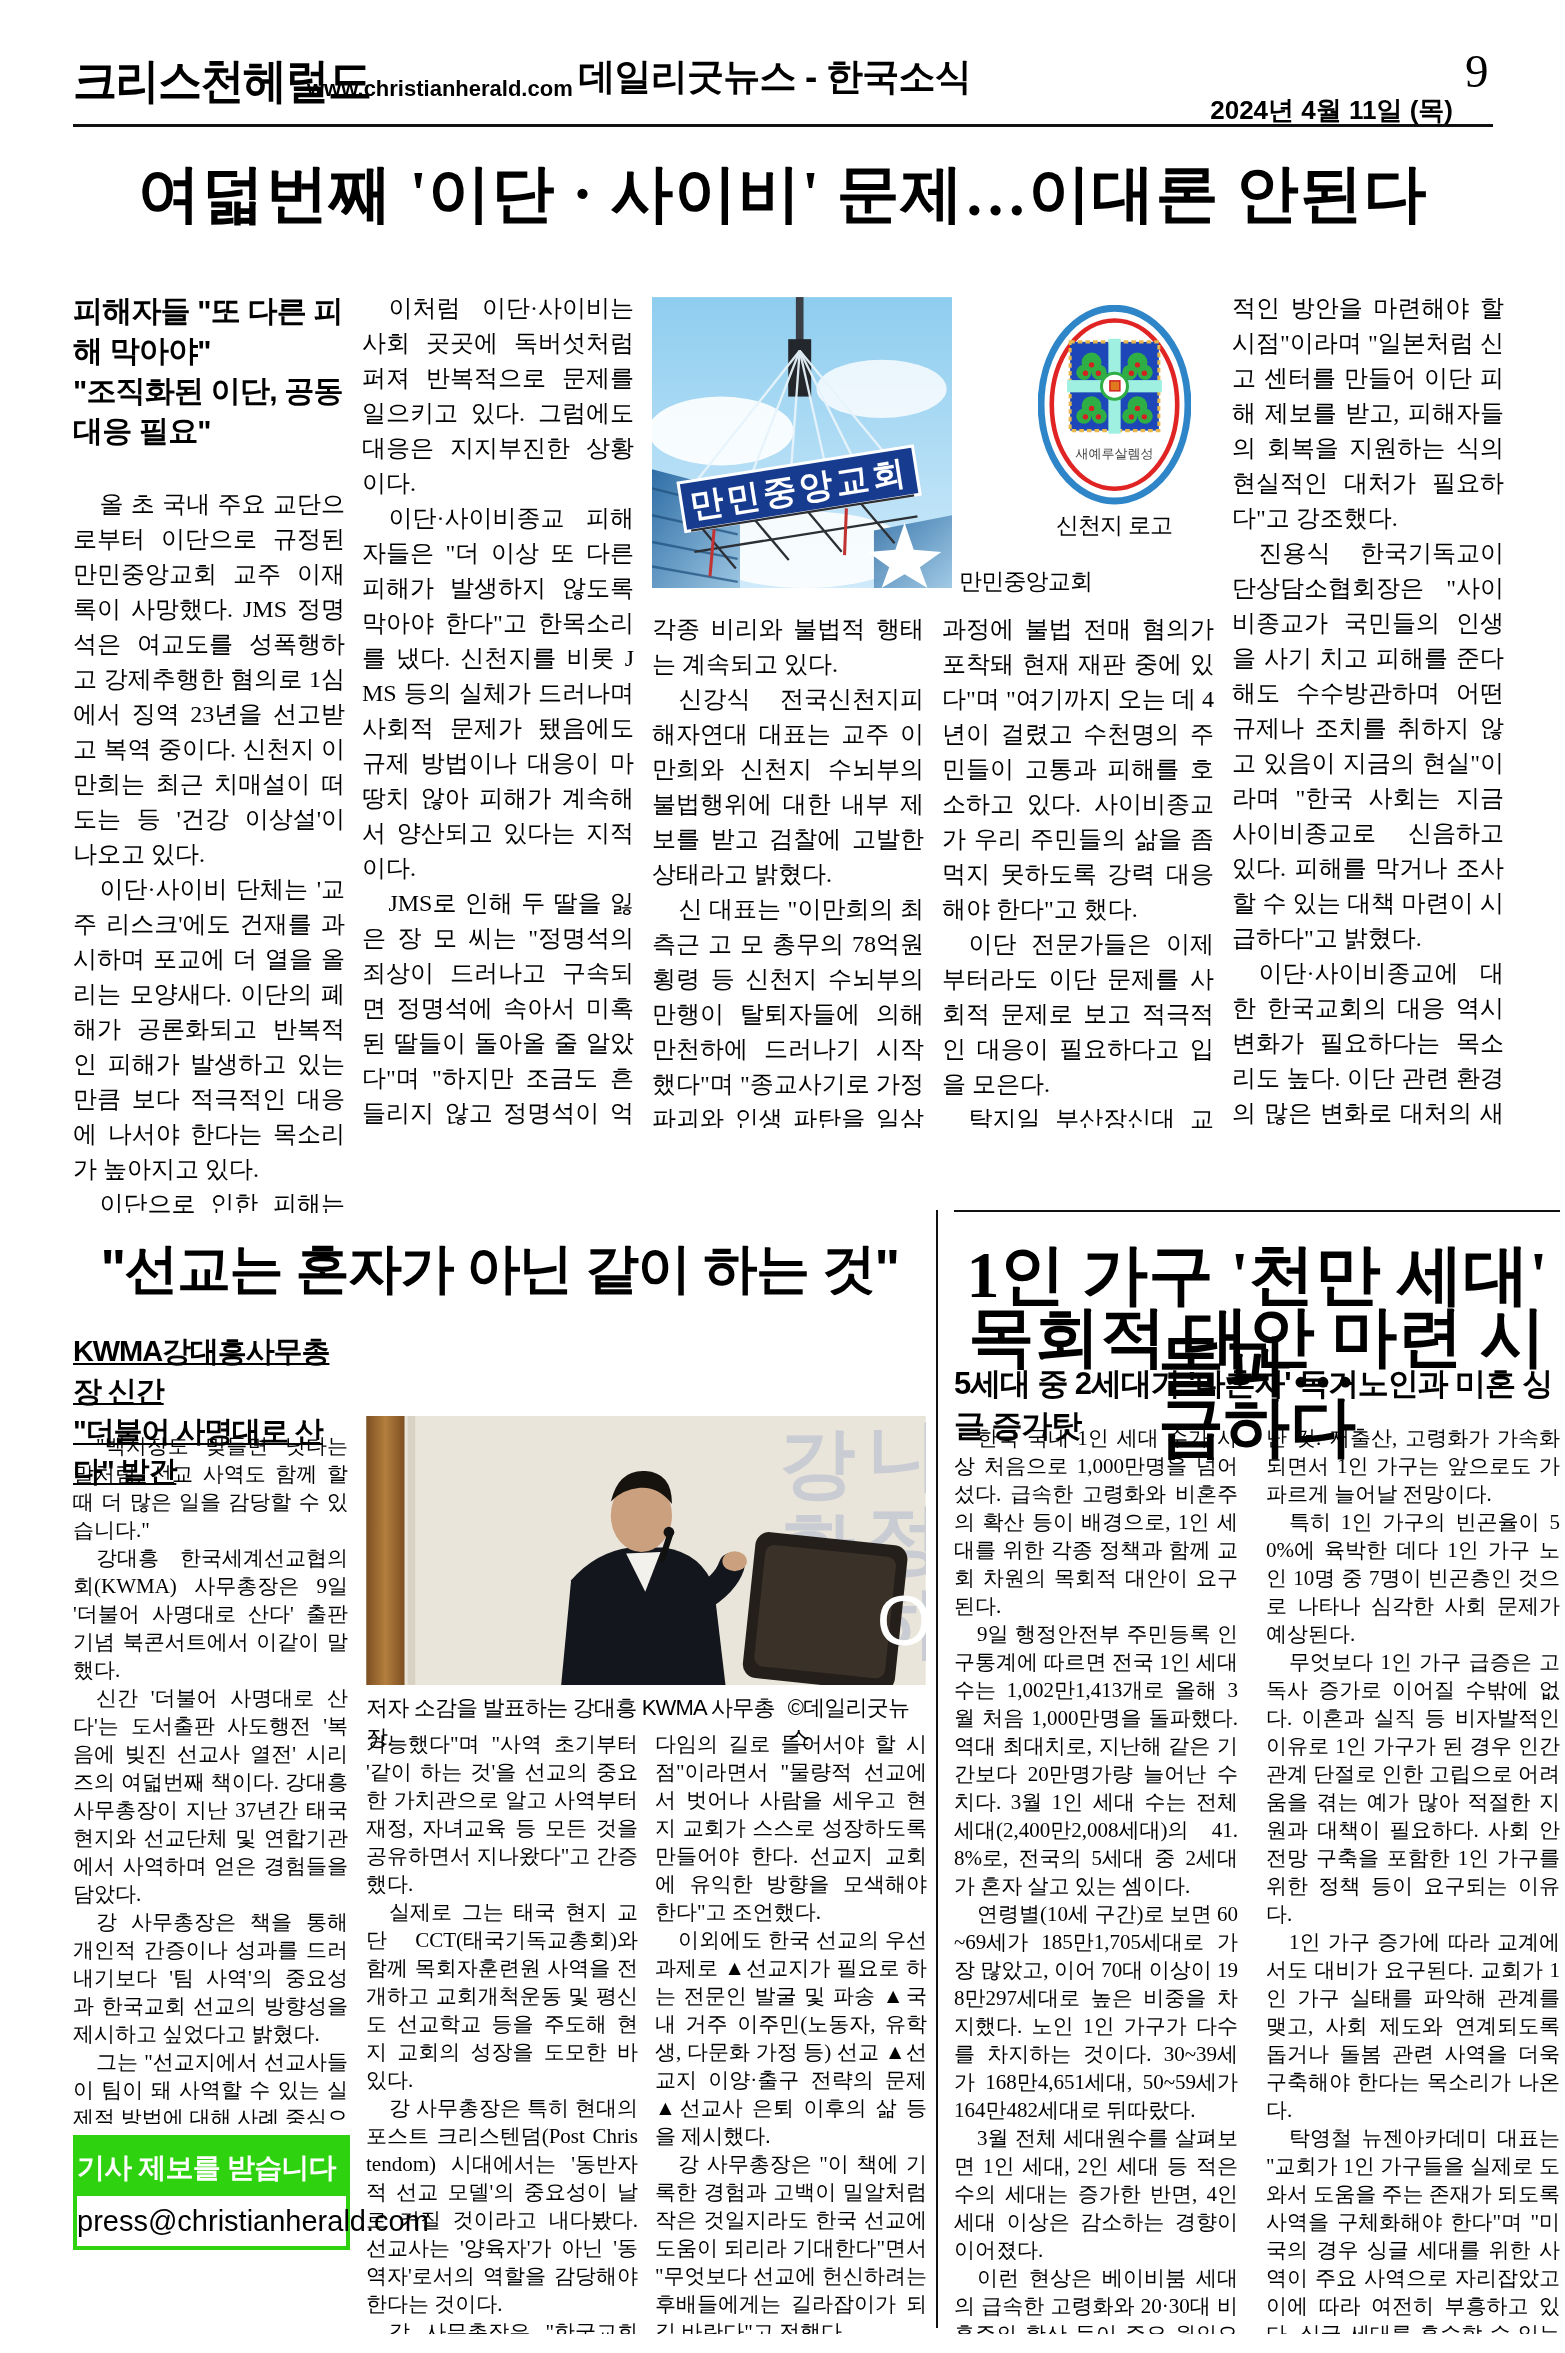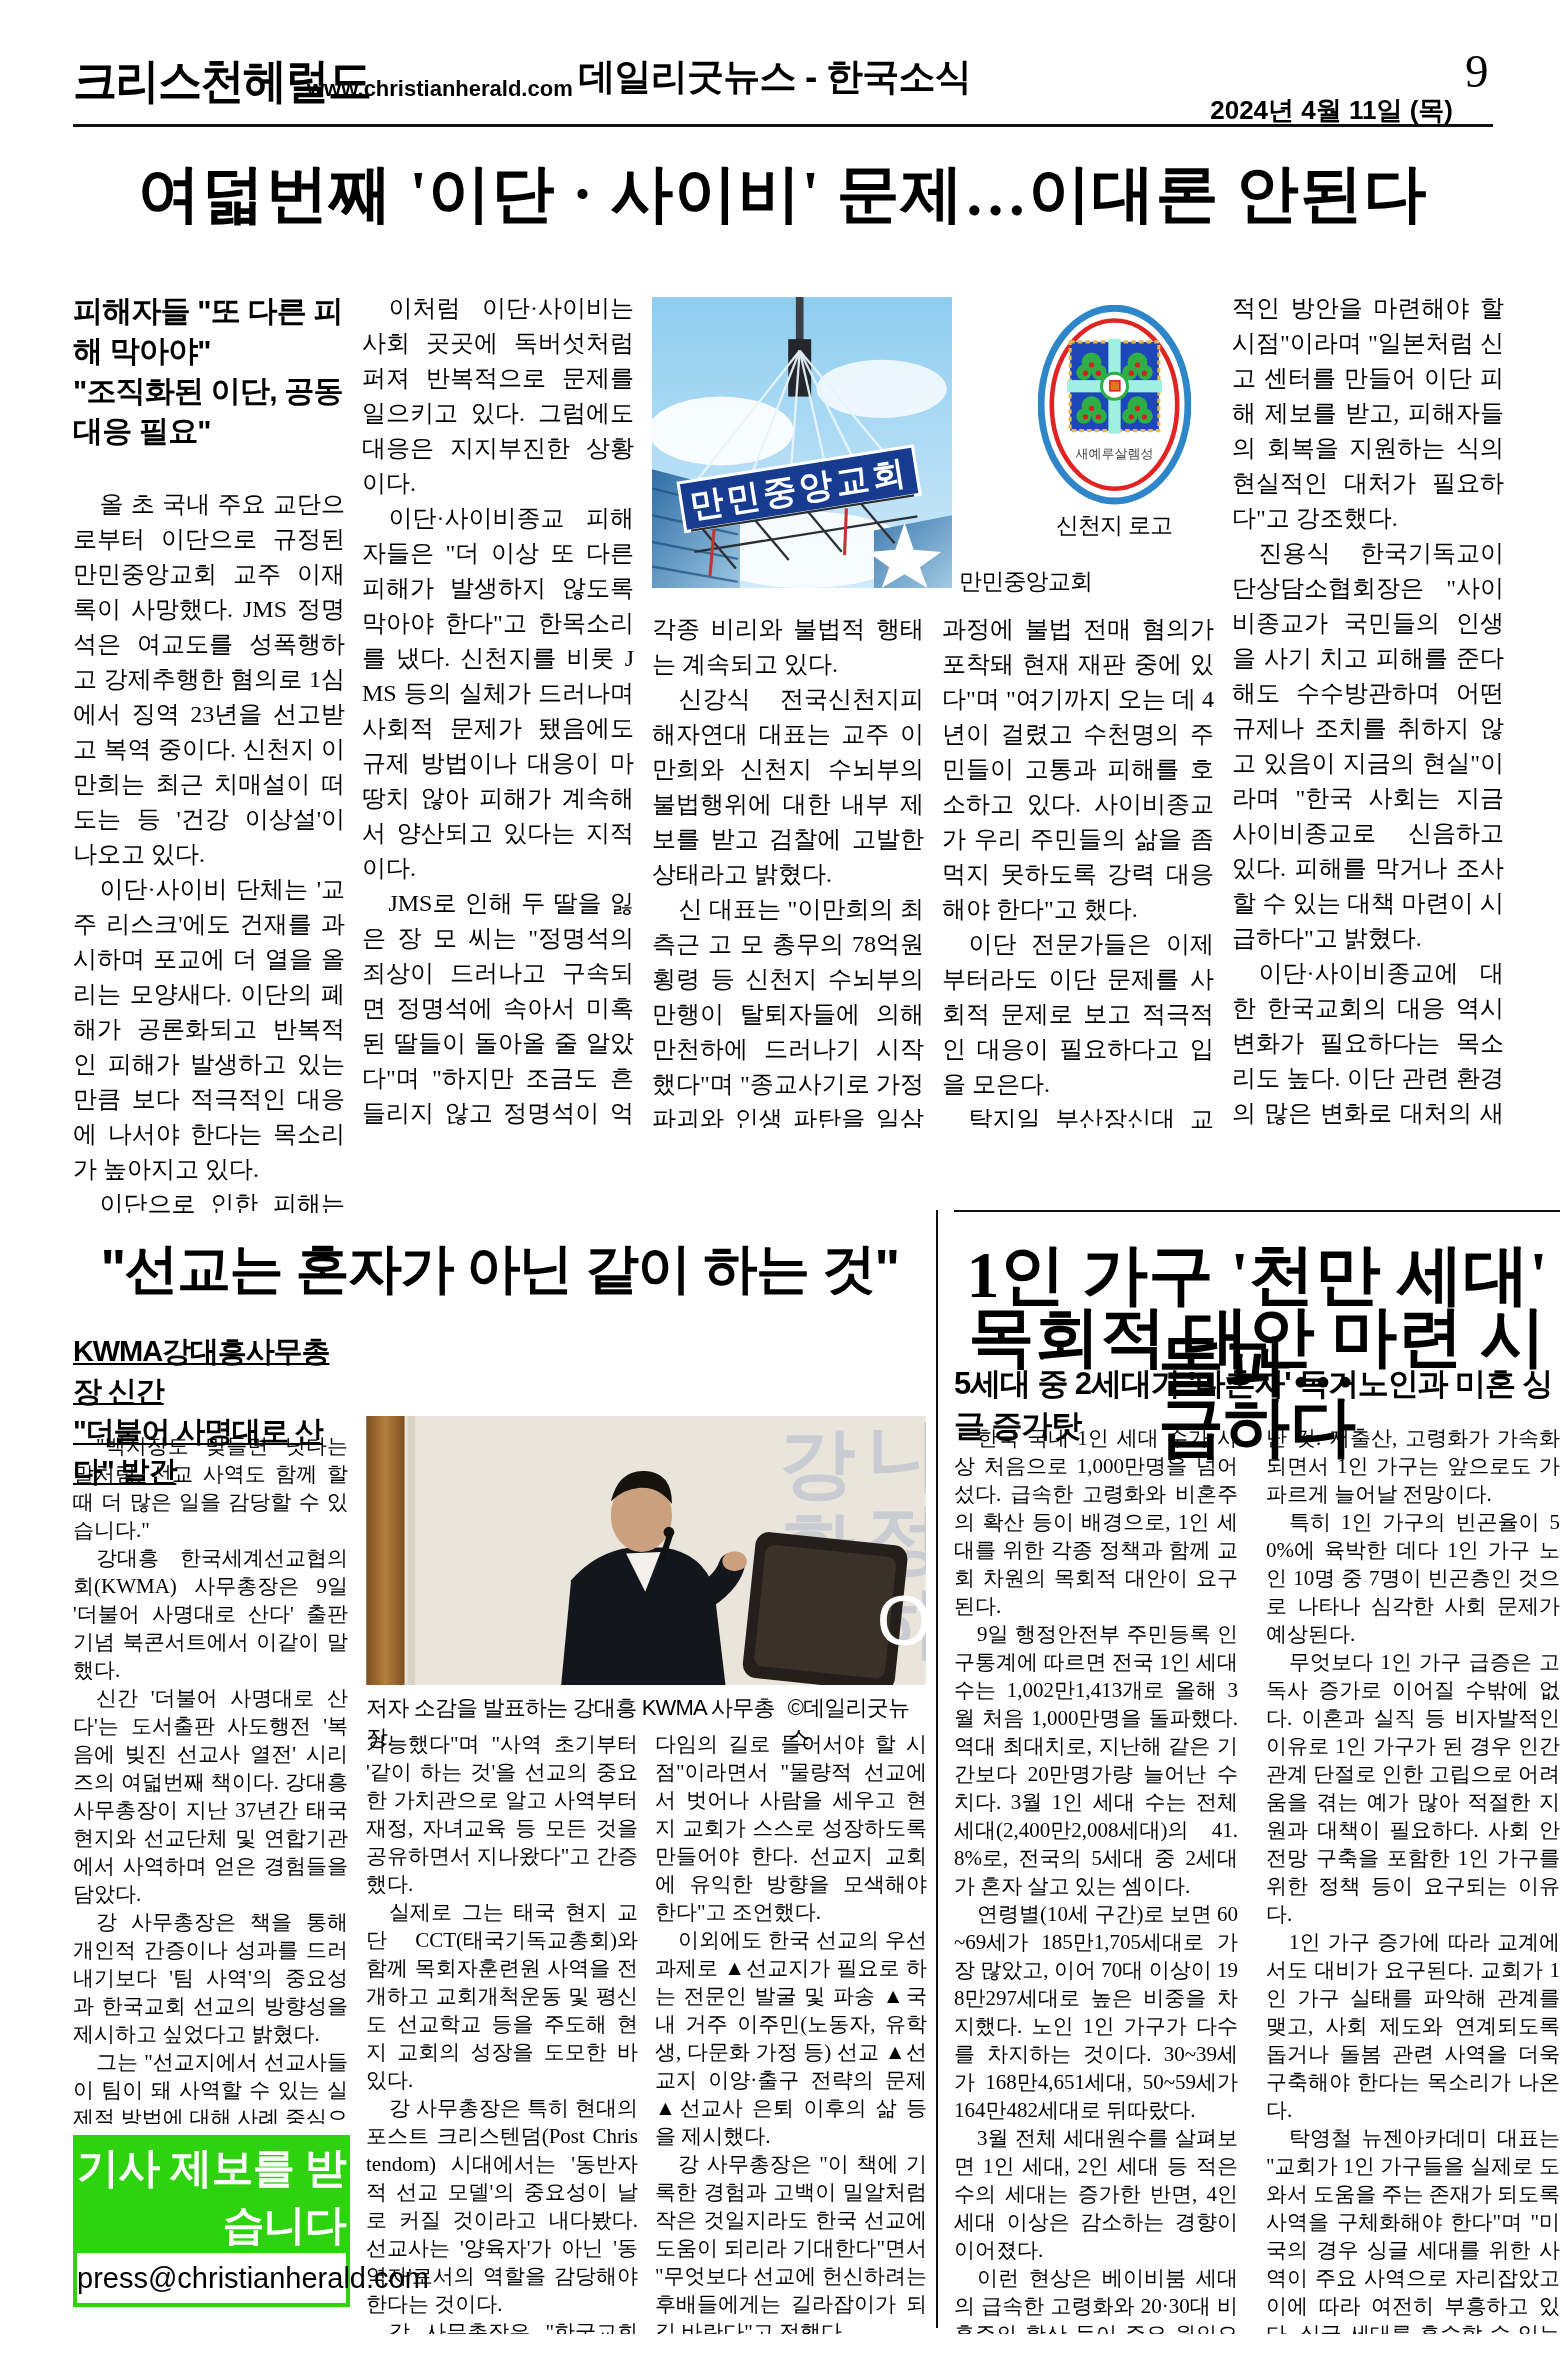--- a/index.html
+++ b/index.html
@@ -23,22 +23,22 @@
   .bodycol{overflow:hidden;}
   .bodycol .para{margin:0;font-size:24px;line-height:35px;text-align:justify;text-indent:1.1em;word-break:break-all;}
   .bodycol .para.cont{text-indent:0;}
   .bodycol-sm .para{font-size:21px;line-height:28px;}
   .caption{font-family:"Liberation Sans","DejaVu Sans",sans-serif;font-size:23px;letter-spacing:-0.8px;}
   
   .a2-headline{font-family:"Liberation Sans","DejaVu Sans",sans-serif;font-weight:800;font-size:54px;letter-spacing:-1.5px;text-align:center;}
   .a2-kicker{font-family:"Liberation Sans","DejaVu Sans",sans-serif;font-weight:800;font-size:29px;line-height:40px;letter-spacing:-1.1px;}
   .cap-row{display:flex;justify-content:space-between;}
   .green-box{border:4.6px solid #2fd20e;background:#fff;}
-  .green-box .gb-title{background:#2fd20e;color:#fff;text-align:right;
-    font-family:"Liberation Sans","DejaVu Sans",sans-serif;font-weight:800;font-size:42px;line-height:57px;letter-spacing:-0.8px;}
+  .green-box .gb-title{background:#2fd20e;color:#fff;text-align:left;
+    font-family:"Liberation Sans","DejaVu Sans",sans-serif;font-weight:800;font-size:28px;line-height:57px;letter-spacing:-0.8px;}
   .green-box .gb-email{color:#000;text-align:center;font-family:"Liberation Sans","DejaVu Sans",sans-serif;
     font-weight:400;font-size:29px;line-height:50px;}
   
   .a3-headline{font-size:66px;font-weight:700;letter-spacing:0;text-align:center;}
   .a3-subhead{font-family:"Liberation Sans","DejaVu Sans",sans-serif;font-weight:800;font-size:31px;letter-spacing:-1.1px;}
   .vrule{background:#111;}
   .hrule-thin{background:#111;}
 </style>
 </head>
 <body>

